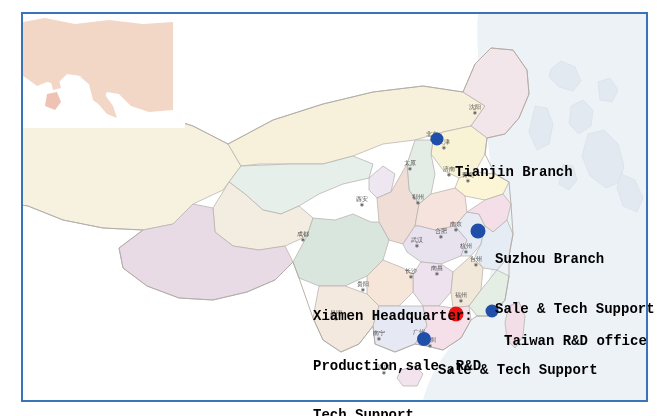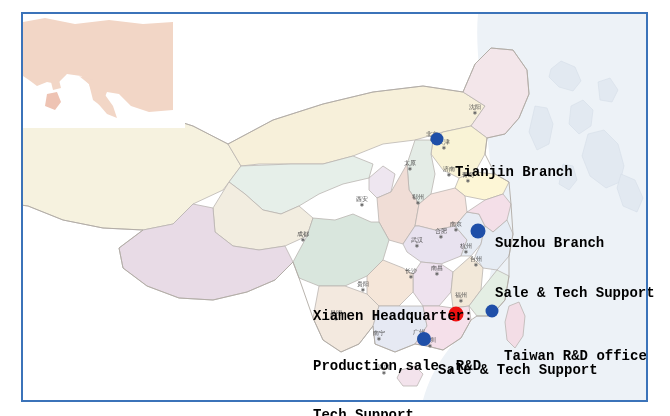--- a/index.html
+++ b/index.html
@@ -202,32 +202,32 @@
       <div class="marker blue" style="left: 478px; top: 231px; width: 15px; height: 15px; background: rgb(31, 79, 168);"></div>
       <div class="marker red" style="left: 456px; top: 314px; width: 15px; height: 15px; background: rgb(238, 17, 17);"></div>
       <div class="marker blue" style="left: 492px; top: 311px; width: 13px; height: 13px; background: rgb(31, 79, 168);"></div>
       <div class="marker blue" style="left: 424px; top: 339px; width: 14px; height: 14px; background: rgb(31, 79, 168);"></div>
     </div>
 
   <div class="anno" style="left:455px;top:131px;">
     <div>Tianjin Branch</div>
   </div>
 
-  <div class="anno" style="left:495px;top:202px;">
+  <div class="anno" style="left:495px;top:218px;">
     <div>Suzhou Branch</div>
     <div>Sale &amp; Tech Support</div>
   </div>
 
   <div class="anno" style="left:313px;top:275px;">
     <div>Xiamen Headquarter:</div>
     <div>Production,sale ,R&amp;D</div>
     <div>Tech Support</div>
   </div>
 
-  <div class="anno" style="left:504px;top:315px;text-align:center;">
+  <div class="anno" style="left:504px;top:300px;text-align:center;">
     <div>Taiwan R&amp;D office</div>
   </div>
 
   <div class="anno" style="left:438px;top:329px;">
     <div>Sale &amp; Tech Support</div>
   </div>
 
   <div id="frame"></div>
 </div>
 

